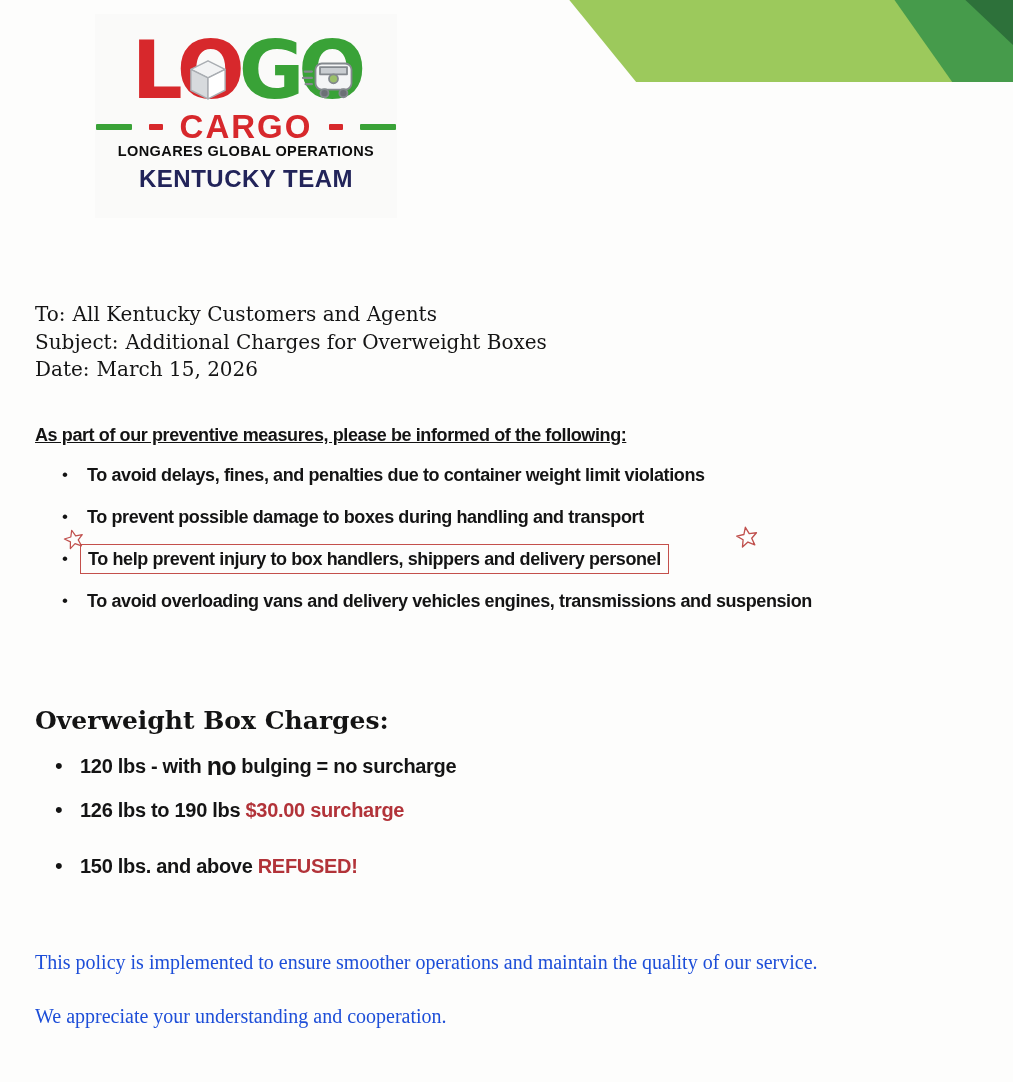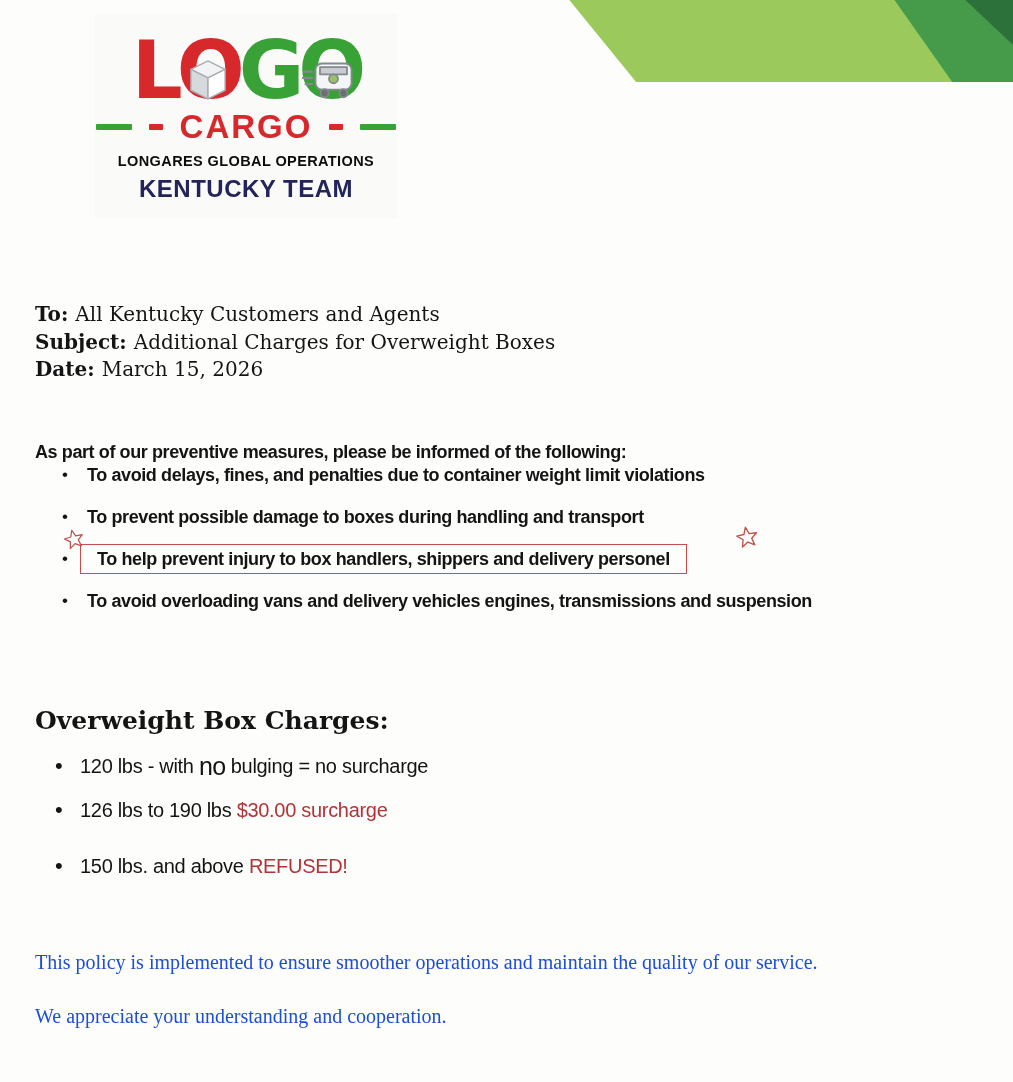--- a/index.html
+++ b/index.html
@@ -38,64 +38,64 @@
     pointer-events:none;
   }
   .logo-cargo-row { display:flex; align-items:center; gap:17px; margin-top:4px; }
   .bar { height:6px; border-radius:1px; }
   .bar-green { width:36px; }
   .bar-red { width:14px; }
   .logo-cargo {
     font-size:33px; font-weight:bold; letter-spacing:2px; line-height:1;
   }
   .logo-tagline {
-    margin-top:10px; font-size:14.5px; font-weight:bold; letter-spacing:0.4px; color:#0d0d0d;
+    margin-top:0; font-size:14.5px; font-weight:bold; letter-spacing:0.4px; color:#0d0d0d;
   }
   .logo-team {
     margin-top:6px; font-size:24px; font-weight:bold; letter-spacing:0.5px;
   }
   #memo-title {
     position:absolute; left:35px; top:247px;
     font-family:"DejaVu Serif", serif; font-weight:bold; font-size:21px; letter-spacing:0.5px;
   }
   #memo-fields {
     position:absolute; left:35px; top:301px;
     font-family:"DejaVu Serif", serif; font-size:20px; line-height:27.5px; white-space:nowrap;
   }
-  .field-label { font-weight:bold; margin-right:7px; }
+  .field-label { font-weight:normal; margin-right:7px; }
 
   
   .bodysans { font-family:"Liberation Sans", sans-serif; font-weight:bold;
               font-size:18px; letter-spacing:-0.4px; line-height:20px; white-space:nowrap; }
-  #intro { position:absolute; left:35px; top:442px; }
+  #intro { position:absolute; left:35px; top:425px;text-decoration:underline; }
   .bullet-row { position:absolute; left:62px; display:flex; align-items:flex-start; }
   .bullet-dot { width:25px; font-size:17px; line-height:20px; }
   #bullet-0 { top:465px; } #bullet-1 { top:507px; }
   #bullet-2 { top:549px; } #bullet-3 { top:591px; }
   .boxed-text {
     display:inline-block;
     border:1.6px solid #c4504b;
-    padding:4px 16px;
+    padding:4px 7px;
     margin:-5px 0 0 -7px;
   }
   #after-bullets { position:absolute; left:35px; top:631px; }
 
   .star { position:absolute; color:#c0504d; }
   #star-left  { left:63px;  top:528px; transform:rotate(-14deg); }
   #star-right { left:735px; top:525px; transform:rotate(-10deg); }
 
   
   #charges-title {
     position:absolute; left:35px; top:706px;
     font-family:"DejaVu Serif", serif; font-weight:bold; font-size:25px;
   }
   .charge-row { position:absolute; left:55px; display:flex; align-items:center; white-space:nowrap; }
   #charge-0 { top:753px; } #charge-1 { top:797px; } #charge-2 { top:853px; }
   .charge-dot { width:25px; font-size:22px; line-height:24px; }
-  .ct { font-family:"Liberation Sans", sans-serif; font-weight:normal;
+  .ct { font-family:"Liberation Sans", sans-serif; font-weight:bold;
         font-size:20px; letter-spacing:-0.3px; line-height:26px; white-space:pre; }
   .ct-big { font-size:25px; letter-spacing:-0.6px; }
 
   
   .closing { position:absolute; left:35px;
     font-family:"Liberation Serif", serif; font-size:20px; color:#1d4ed8; white-space:nowrap; }
   #closing-1 { top:951px; }
   #closing-2 { top:1005px; }
 </style>
 </head>

